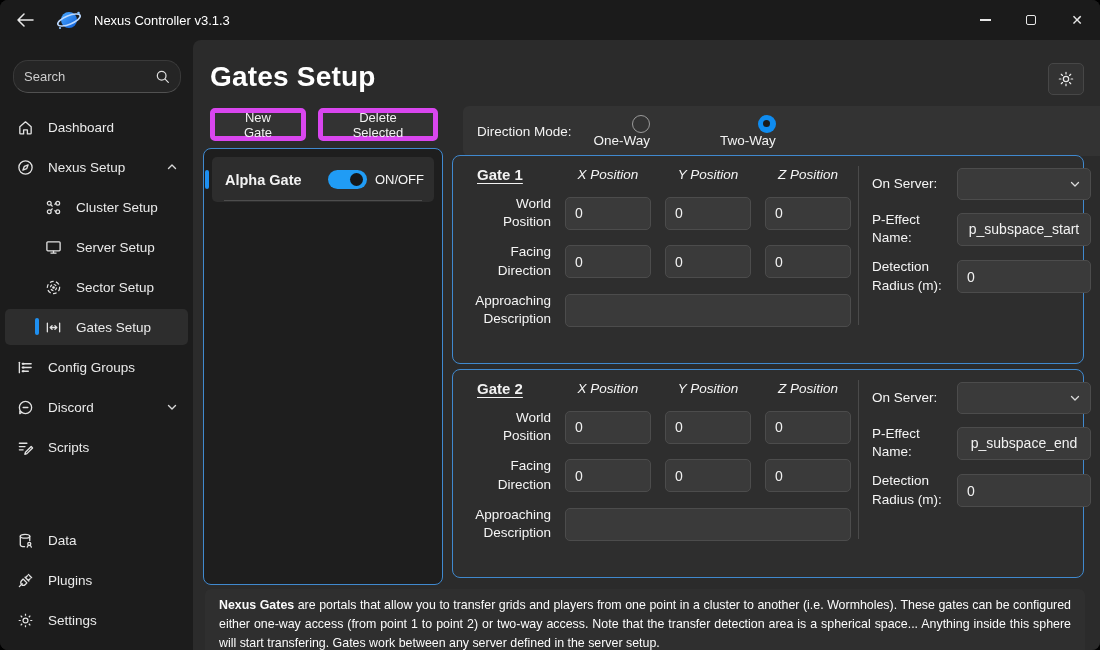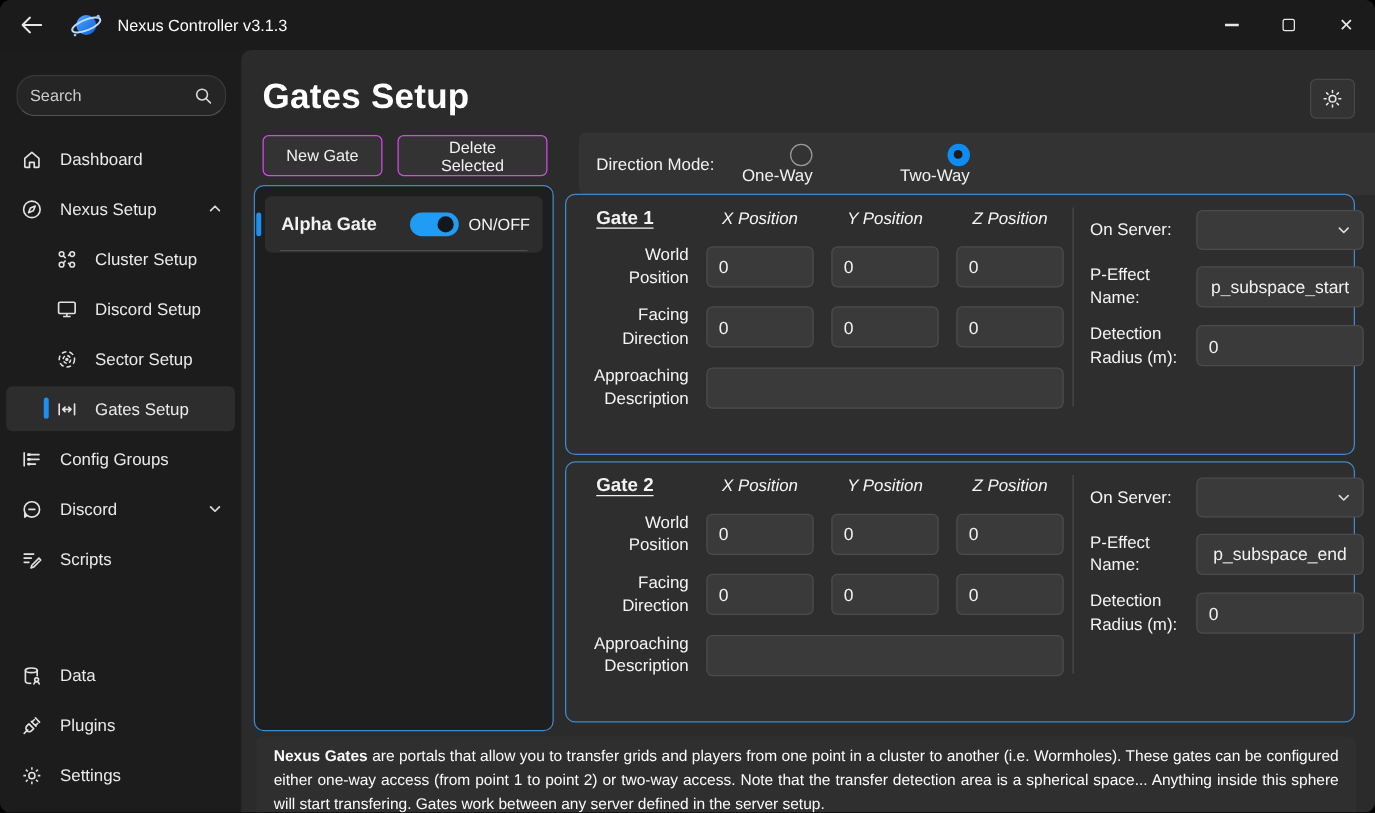--- a/index.html
+++ b/index.html
@@ -47,21 +47,21 @@
   .nav-item .pill{display:none;}
   .nav-item.selected .pill{display:block;position:absolute;left:30px;top:9px;width:3.5px;height:17px;border-radius:2px;background:#1e8ff0;}
   .nav-item .chev{margin-left:auto;color:#d8d8d8;display:flex;align-items:center;}
   .nav-bottom{display:flex;flex-direction:column;padding:4px 5px 6px 5px;}
 
   
   .content{position:absolute;top:40px;left:193px;right:0;bottom:0;background:var(--content-bg);border-top-left-radius:8px;}
   .page-title{position:absolute;left:17px;top:21px;font-size:28px;font-weight:700;letter-spacing:.2px;color:#fff;}
   .theme-btn{position:absolute;right:16px;top:23px;width:36px;height:32px;background:#333;border:1px solid #474747;border-radius:5px;display:flex;align-items:center;justify-content:center;color:#e8e8e8;}
 
-  .toolbar-btn{position:absolute;top:68px;height:33px;background:#333;border:1px solid #d946ef;border-radius:5px;color:var(--text);font-size:13px;font-family:inherit;padding:0 16px;display:flex;align-items:center;justify-content:center;}
+  .toolbar-btn{position:absolute;top:68px;height:33px;background:#333;border:5px solid #d946ef;border-radius:5px;color:var(--text);font-size:13px;font-family:inherit;padding:0 16px;display:flex;align-items:center;justify-content:center;}
   .btn-new{left:17px;width:96px;}
   .btn-del{left:125px;width:120px;}
 
   .direction-bar{position:absolute;left:270px;right:0;top:66px;height:50px;background:var(--bar-bg);border-radius:6px 0 0 6px;display:flex;align-items:center;padding:0 16px 0 14px;}
   .dir-label{font-size:13.5px;color:var(--text);}
   .radio-group{display:flex;align-items:flex-end;margin-left:14px;flex-direction:column;}
   .radio{width:18px;height:18px;border-radius:50%;border:1.5px solid #9a9a9a;background:transparent;flex:none;}
   .radio.checked{border:none;background:#0f8cf0;position:relative;}
   .radio.checked::after{content:"";position:absolute;left:50%;top:50%;width:7px;height:7px;margin:-3.5px 0 0 -3.5px;border-radius:50%;background:#1b1b1b;}
   .radio-label{font-size:13.5px;margin-left:8px;}
@@ -194,21 +194,21 @@
       </div>
 
       <div class="nav-item sub">
 
         <span class="nav-icon">
             <svg width="17" height="17" viewBox="0 0 18 18" fill="none" stroke="currentColor" stroke-width="1.4" stroke-linejoin="round">
               <rect x="2" y="3" width="14" height="9.5" rx="1"></rect>
               <path d="M9 12.5V15M5.8 15h6.4"></path>
             </svg>
           </span>
-        <span>Discord Setup</span>
+        <span>Server Setup</span>
       </div>
 
       <div class="nav-item sub">
 
         <span class="nav-icon">
             <svg width="17" height="17" viewBox="0 0 18 18" fill="none" stroke="currentColor" stroke-width="1.3">
               <circle cx="9" cy="9" r="6.5" stroke-dasharray="4 2.5"></circle>
               <circle cx="9" cy="9" r="3.2" stroke-dasharray="3 2"></circle>
               <circle cx="9" cy="9" r="0.8" fill="currentColor"></circle>
             </svg>

